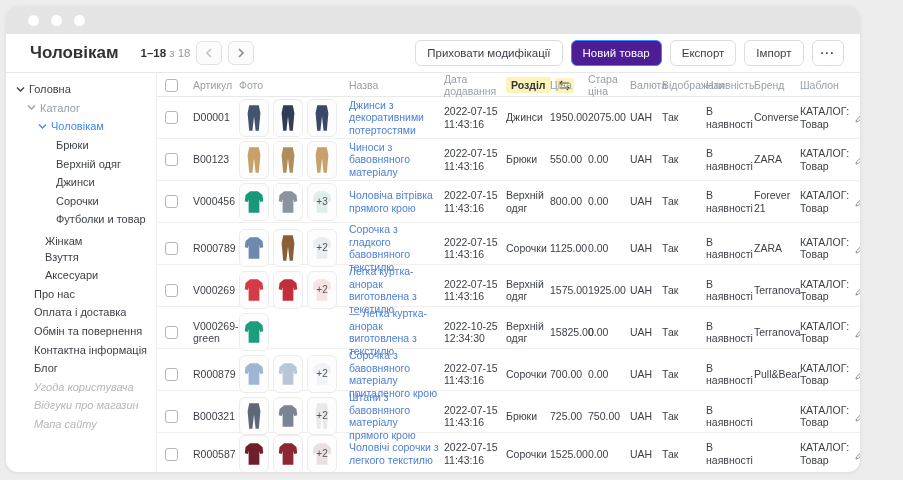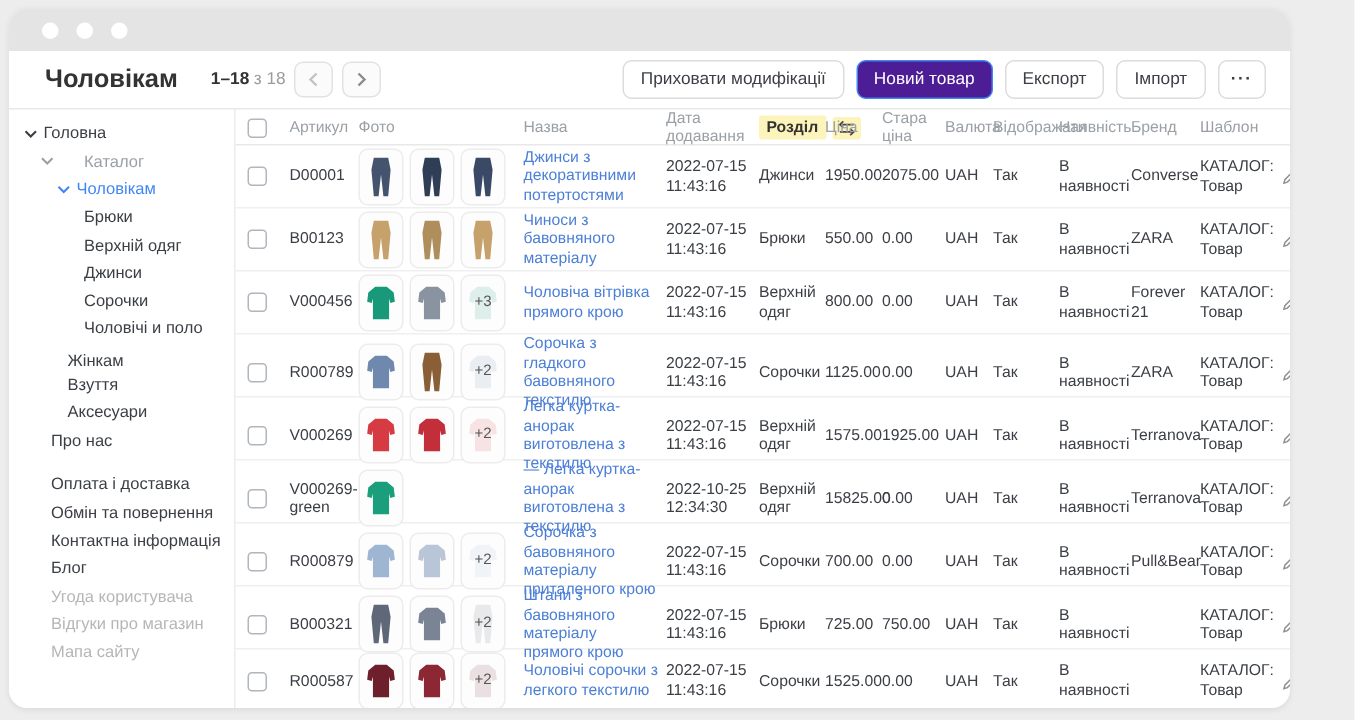--- a/index.html
+++ b/index.html
@@ -16,23 +16,23 @@
   .navbtn { width:26px; height:24px; border:1px solid #e2e2e2; border-radius:6px; background:#fbfbfb; display:flex; align-items:center; justify-content:center; margin-left:6px; }
   .navbtn:first-of-type { margin-left:14px; }
   .spacer { flex:1; }
   .btn { height:26px; border:1px solid #dcdcdc; border-radius:6px; background:#fff; color:#3b3f45; font-size:11.5px; padding:0 11px; margin-left:8px; display:flex; align-items:center; white-space:nowrap; }
   .btn.primary { background:#4c1d95; border-color:#4186f5; color:#fff; }
   .btn.more { font-weight:700; letter-spacing:1px; padding:0 8px; }
   .content { display:flex; height:400px; border-top:1px solid #e8e8e8; }
   .sidebar { width:150px; padding:7px 4px 0 10px; flex:none; }
   .sb-item { display:flex; align-items:center; height:18.6px; font-size:11px; color:#3b3f45; cursor:default; white-space:nowrap; }
   .sb-item .chev { margin-right:4px; display:flex; }
-  .sb-item.muted { color:#9aa0a6;gap:16px; }
+  .sb-item.muted { color:#9aa0a6; }
   .sb-item.active { color:#4186f5; }
-  .sb-item.disabled { color:#b6b6b6; }
+  .sb-item.disabled { color:#b6b6b6;font-style:italic; }
   .tablewrap { flex:1; border-left:1px solid #ececec; display:flex; flex-direction:column; }
   .grid { display:grid; grid-template-columns:28px 46px 110px 95px 62px 44px 38px 42px 32px 44px 48px 46px 54px 1fr; align-items:center; padding-left:8px; }
   .thead { height:24px; border-bottom:1px solid #e8e8e8; font-size:10.5px; color:#9aa0a6; }
   .th { padding-right:4px; display:flex; align-items:center; }
   .th .hl { background:#fcf4bb; padding:2px 5px; border-radius:2px; color:#333; font-weight:700; }
   .th .sorticon { background:#fcf4bb; border-radius:2px; padding:2px 3px; margin-left:4px; display:flex; }
   .tbody { flex:1; }
   .trow { height:42px; border-bottom:1px solid #efefef; font-size:10.5px; color:#3b3f45; }
   .trow:last-child { border-bottom:none; }
   .cell { padding-right:5px; line-height:1.2; }
@@ -109,35 +109,35 @@
         <div class="sb-item" style="padding-left: 40px;">
           <div>Верхній одяг</div>
         </div>
         <div class="sb-item" style="padding-left: 40px;">
           <div>Джинси</div>
         </div>
         <div class="sb-item" style="padding-left: 40px;">
           <div>Сорочки</div>
         </div>
         <div class="sb-item" style="padding-left: 40px;">
-          <div>Чоловічі и поло</div>
+          <div>Футболки и товар</div>
         </div>
         <div class="sb-item" style="padding-left: 29px; align-items: flex-end;">
           <div>Жінкам</div>
         </div>
         <div class="sb-item" style="padding-left: 29px;">
           <div>Взуття</div>
         </div>
         <div class="sb-item" style="padding-left: 29px;">
           <div>Аксесуари</div>
         </div>
         <div class="sb-item" style="padding-left: 18px;">
           <div>Про нас</div>
         </div>
-        <div class="sb-item" style="padding-left: 18px; margin-top: 11px;">
+        <div class="sb-item" style="padding-left: 18px;">
           <div>Оплата і доставка</div>
         </div>
         <div class="sb-item" style="padding-left: 18px;">
           <div>Обмін та повернення</div>
         </div>
         <div class="sb-item" style="padding-left: 18px;">
           <div>Контактна інформація</div>
         </div>
         <div class="sb-item" style="padding-left: 18px;">
           <div>Блог</div>

